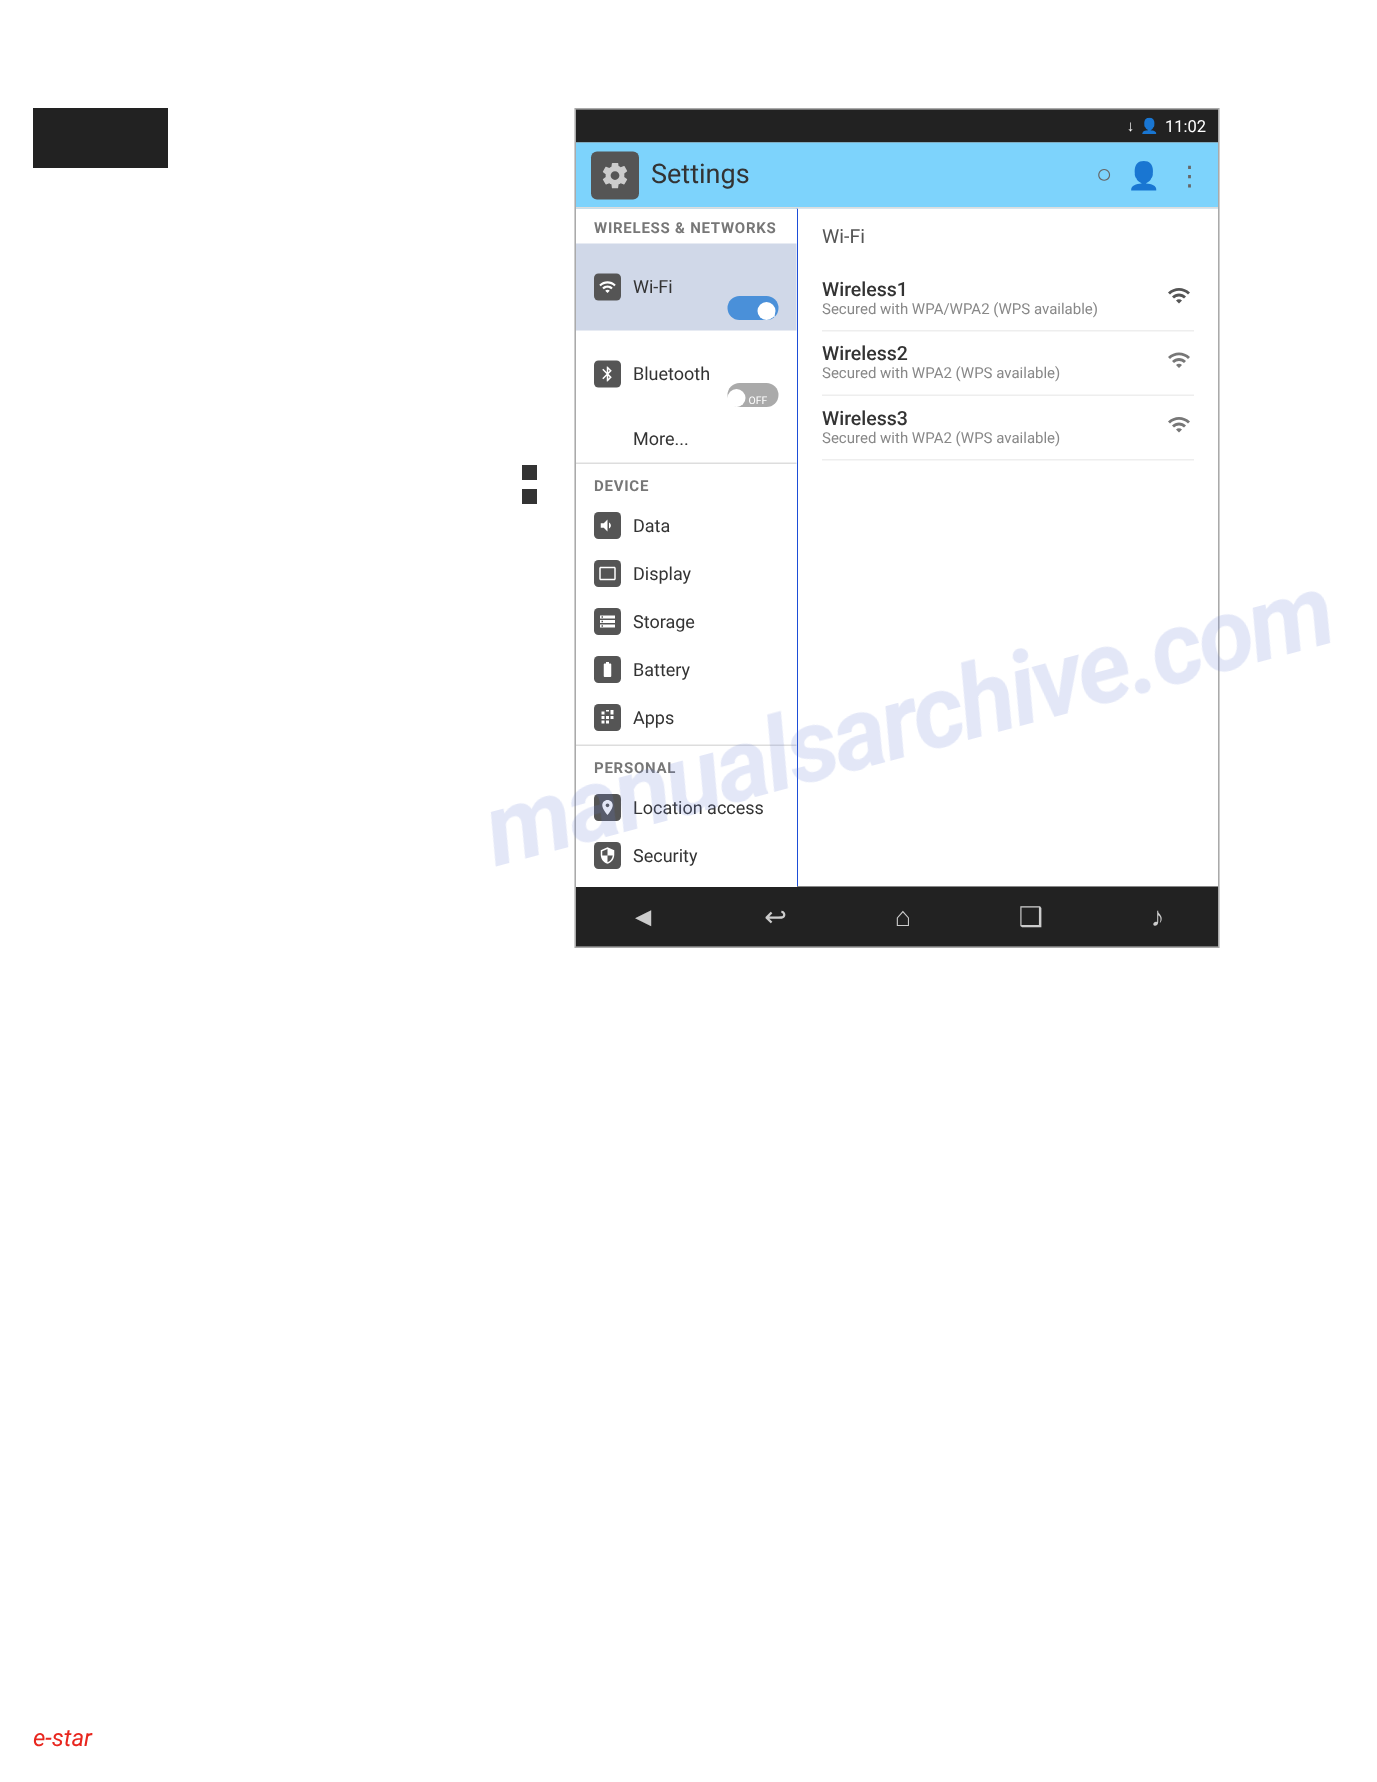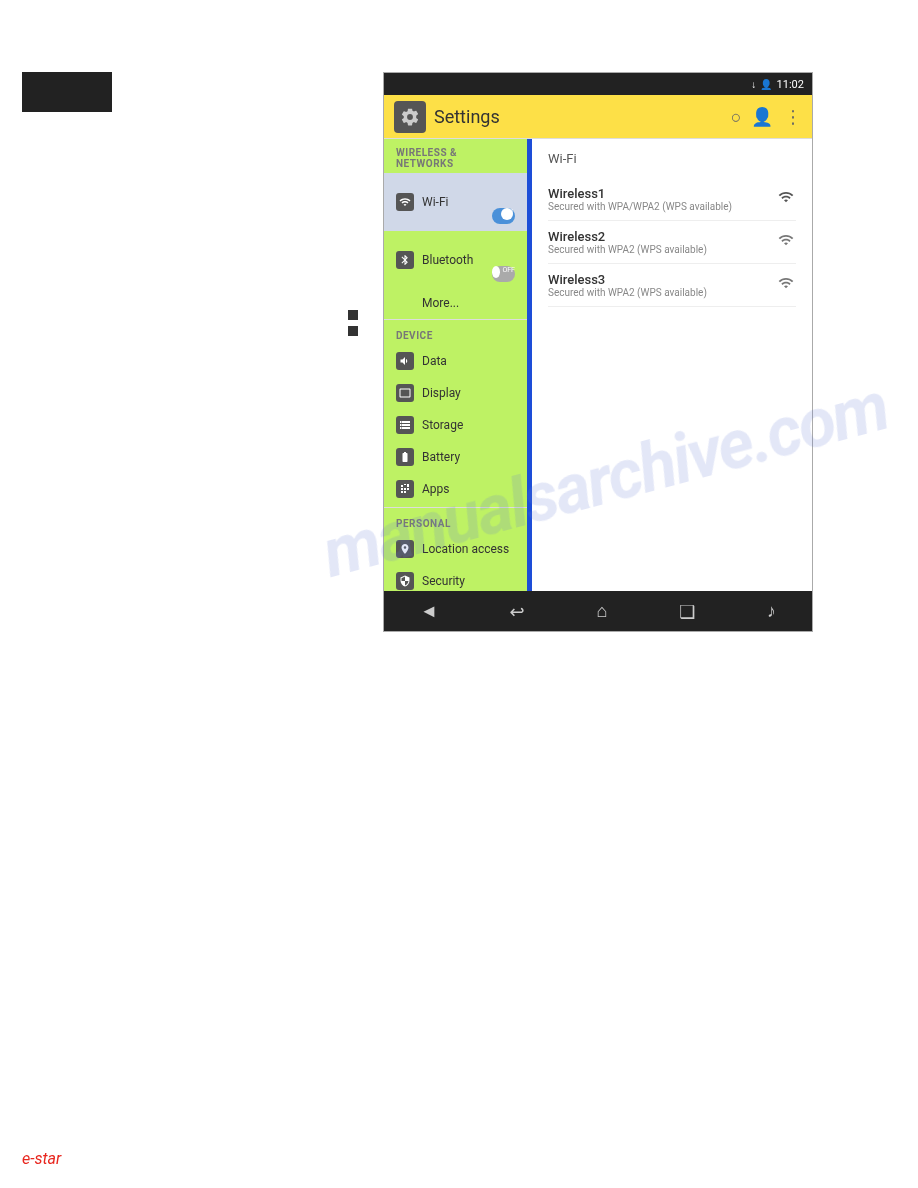--- a/index.html
+++ b/index.html
@@ -90,21 +90,21 @@
       gap: 4px;
       margin-right: 4px;
     }
     .status-icon {
       color: #fff;
       font-size: 10px;
     }
 
     
     .app-bar {
-      background: #fde047;
+      background: #7dd3fc;
       height: 44px;
       display: flex;
       align-items: center;
       padding: 0 10px;
       border-bottom: 1px solid #ddd;
       flex-shrink: 0;
     }
     .app-bar-icon {
       width: 32px;
       height: 32px;
@@ -133,24 +133,24 @@
     
     .main-content {
       display: flex;
       flex: 1;
       overflow: hidden;
     }
 
     
     .sidebar {
       width: 148px;
-      background: #bef264;
+      background: #ffffff;
       overflow-y: auto;
       flex-shrink: 0;
-      border-right: 5px solid #1d4ed8;
+      border-right: 1px solid #1d4ed8;
     }
 
     .section-header {
       font-size: 10px;
       color: #777;
       font-weight: bold;
       padding: 8px 12px 4px 12px;
       letter-spacing: 0.5px;
     }
 
@@ -176,25 +176,25 @@
       justify-content: center;
       font-size: 10px;
       color: #fff;
     }
     .sidebar-item-label {
       font-size: 12px;
       color: #333;
       flex: 1;
     }
     .toggle-switch {
-      width: 23px;
+      width: 34px;
       height: 16px;
       border-radius: 8px;
       display: flex;
-      align-items: flex-start;
+      align-items: flex-end;
       flex-shrink: 0;
       margin-top: 28px;
     }
     .toggle-on {
       background: #4a90d9;
       justify-content: flex-end;
       padding-right: 2px;
     }
     .toggle-off {
       background: #aaa;

